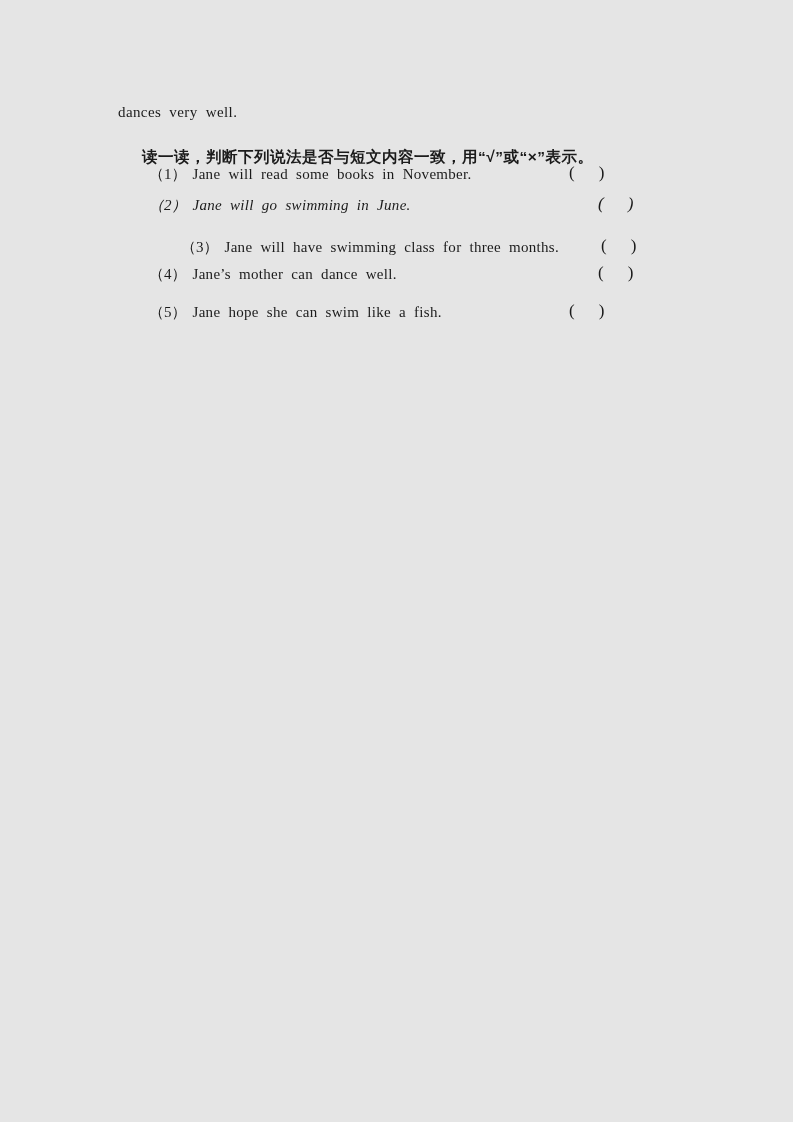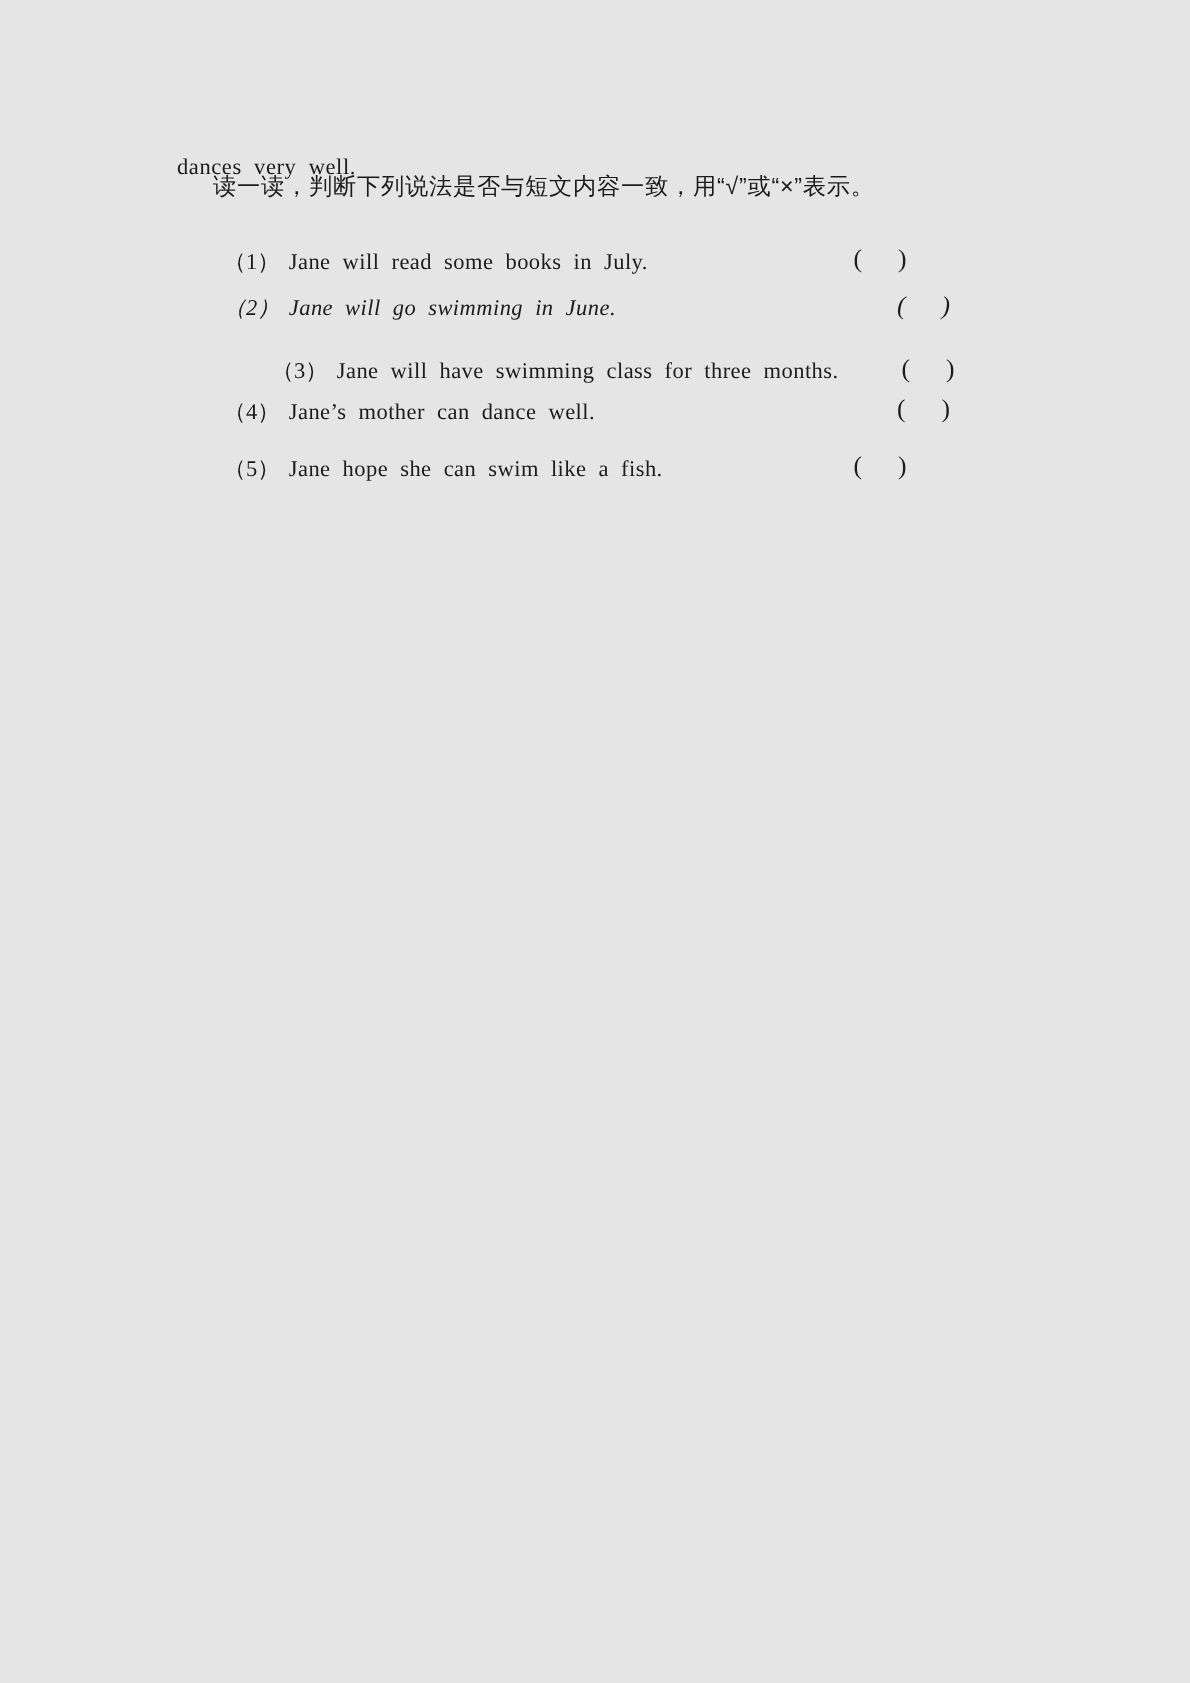--- a/index.html
+++ b/index.html
@@ -22,23 +22,23 @@
     font-family: "Liberation Serif", serif;
     font-size: 15px;
     line-height: 1.25;
     word-spacing: 4px;
     letter-spacing: 0.4px;
     white-space: nowrap;
   }
   .instruction {
     position: absolute;
     left: 142px;
-    top: 115px;
+    top: 147px;
     font-family: "Liberation Sans", sans-serif;
-    font-weight: 400;
+    font-weight: 700;
     font-size: 15.5px;
     line-height: 1.3;
     letter-spacing: 0.5px;
     white-space: nowrap;
   }
   .quiz {
     position: absolute;
     left: 149px;
     top: 165px;
     right: 0;
@@ -85,21 +85,21 @@
 
 <div class="page">
 
   <div class="passage-line">dances very well.</div>
 
   <div class="instruction">读一读，判断下列说法是否与短文内容一致，用“√”或“×”表示。</div>
 
   <div class="quiz">
 
     <div class="row r1">
-      <span class="num">（1）</span><span class="stmt">Jane will read some books in July.</span>
+      <span class="num">（1）</span><span class="stmt">Jane will read some books in November.</span>
       <span class="brackets pos-a"><span>(</span><span class="br-gap"></span><span>)</span></span>
     </div>
 
     <div class="row r2">
       <span class="num">（2）</span><span class="stmt">Jane will go swimming in June.</span>
       <span class="brackets pos-b"><span>(</span><span class="br-gap"></span><span>)</span></span>
     </div>
 
     <div class="row r3">
       <span class="num">（3）</span><span class="stmt">Jane will have swimming class for three months.</span>

